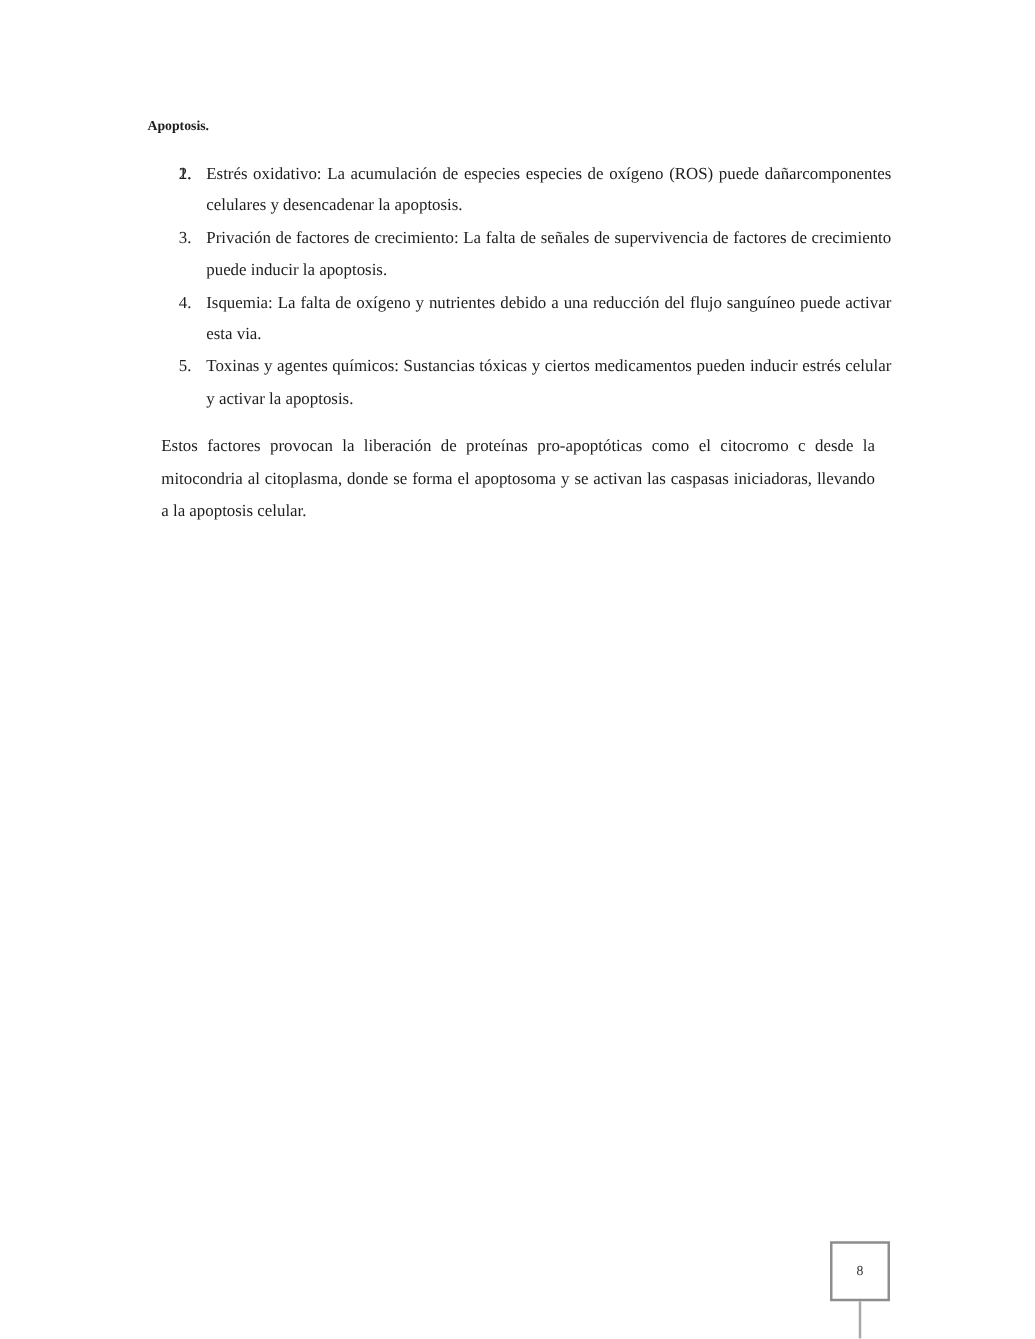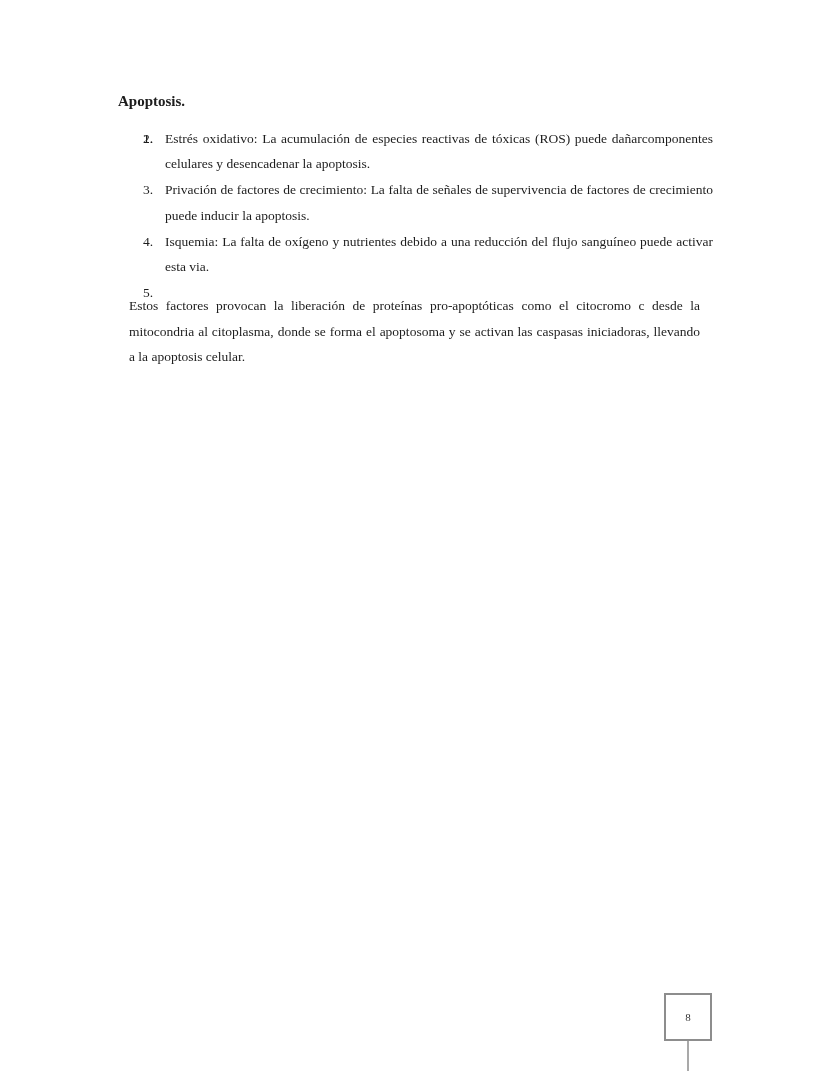--- a/index.html
+++ b/index.html
@@ -18,21 +18,21 @@
   }
   .doc {
     position: absolute;
     left: 116px;
     top: 89px;
     width: 597px;
     font-size: 13.5px;
     line-height: 25.7px;
   }
   .doc-title {
-    font-size: 15px;
+    font-size: 11px;
     font-weight: 700;
     margin: 0 0 0 2px;
     text-align: left;
   }
   .intro {
     margin: 9px 0 0 0;
     text-align: justify;
   }
   .causes-list {
     list-style: none;
@@ -85,30 +85,30 @@
   <div class="doc">
 
     <p class="doc-title">Apoptosis.</p>
 
 
     <ol class="causes-list">
       <li>
         <span class="li-num">1.</span>
       </li>
       <li>
-        <span class="li-num">2.</span><span>Estrés oxidativo: La acumulación de especies reactivas de tóxicas (ROS) puede dañarcomponentes celulares y desencadenar la apoptosis.</span>
+        <span class="li-num">2.</span><span>Estrés oxidativo: La acumulación de especies especies de oxígeno (ROS) puede dañarcomponentes celulares y desencadenar la apoptosis.</span>
       </li>
       <li>
         <span class="li-num">3.</span><span>Privación de factores de crecimiento: La falta de señales de supervivencia de factores de crecimiento puede inducir la apoptosis.</span>
       </li>
       <li>
         <span class="li-num">4.</span><span>Isquemia: La falta de oxígeno y nutrientes debido a una reducción del flujo sanguíneo puede activar esta via.</span>
       </li>
       <li>
-        <span class="li-num">5.</span>
+        <span class="li-num">5.</span><span>Toxinas y agentes químicos: Sustancias tóxicas y ciertos medicamentos pueden inducir estrés celular y activar la apoptosis.</span>
       </li>
     </ol>
 
     <p class="closing">Estos factores provocan la liberación de proteínas pro-apoptóticas como el citocromo c desde la mitocondria al citoplasma, donde se forma el apoptosoma y se activan las caspasas iniciadoras, llevando a la apoptosis celular.</p>
 
   </div>
 
   <div class="pagenum-box">
     <span>8</span>
   </div>

